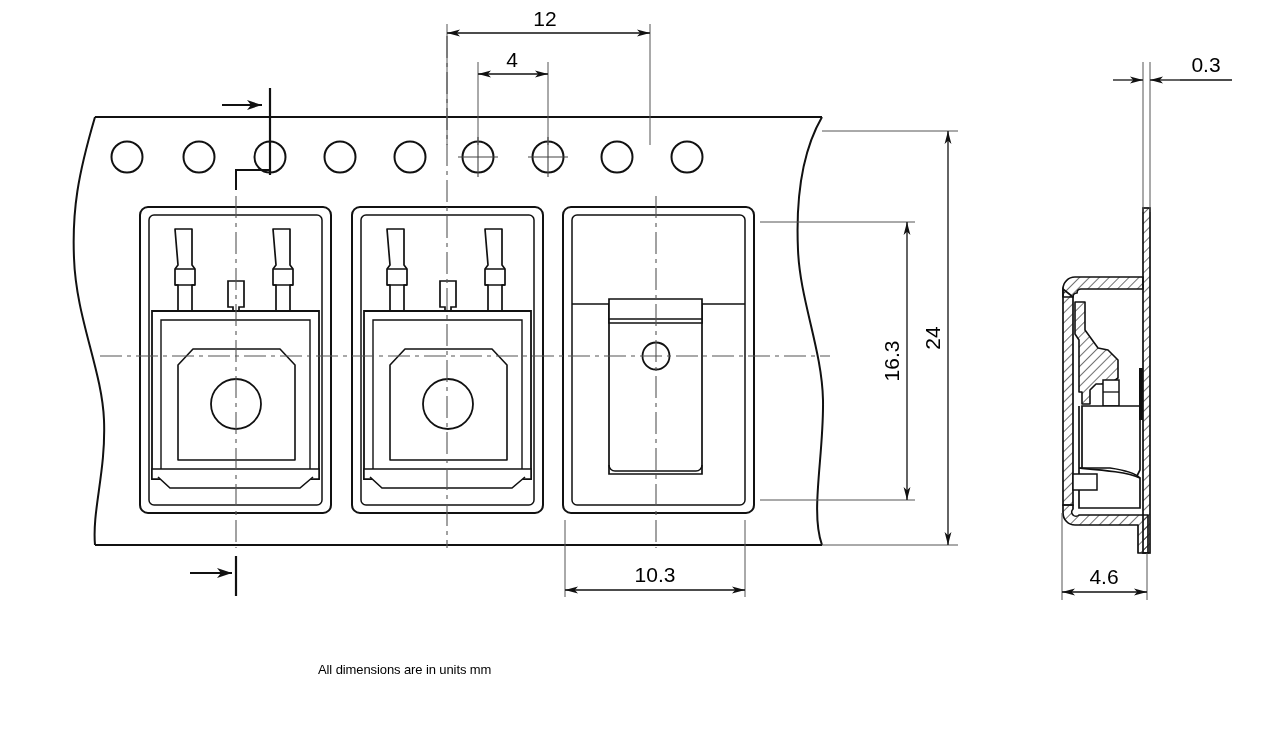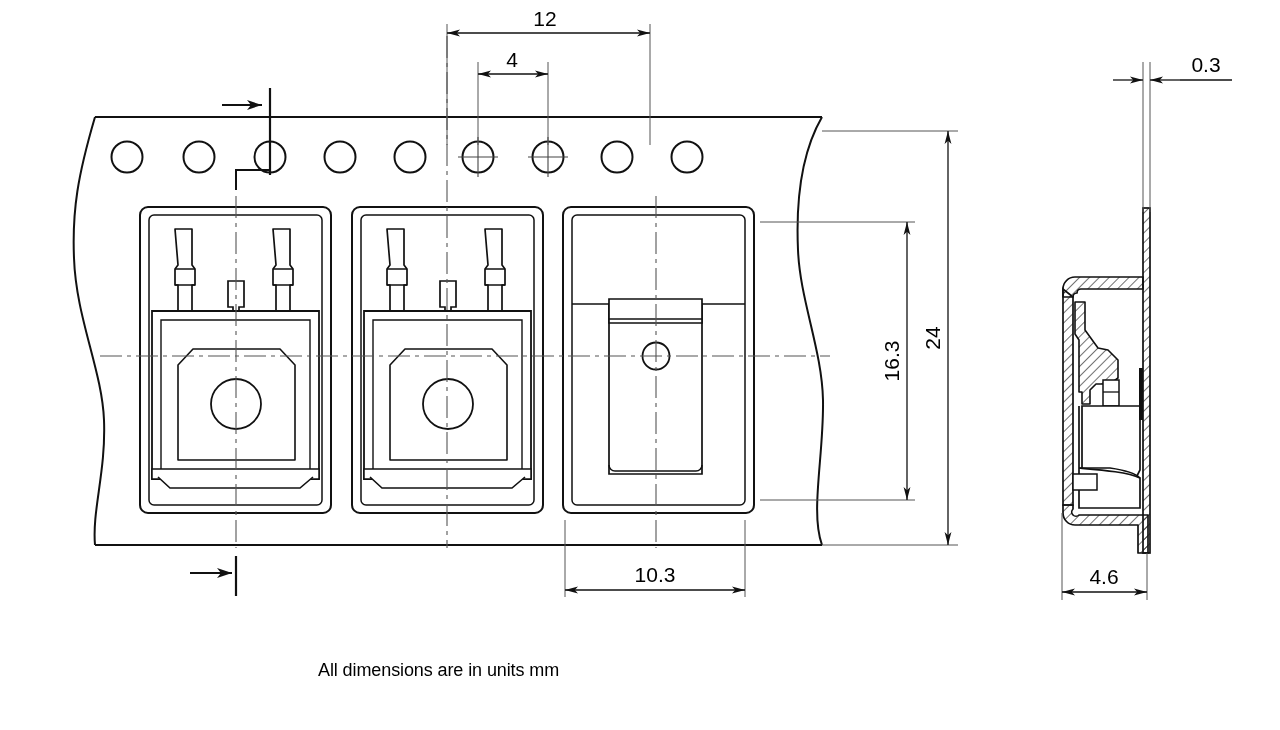--- a/index.html
+++ b/index.html
@@ -7,21 +7,21 @@
   body{
     width:1280px;height:730px;overflow:hidden;
     font-family:"Liberation Sans", sans-serif;
     color:#000;
   }
   #root{position:relative;width:1280px;height:730px;border-radius:22px;}
   svg#drawing{position:absolute;left:0;top:0;width:1280px;height:730px;display:block;}
   .notes{
     position:absolute;left:318px;top:658px;width:760px;
     font-family:"Liberation Sans", sans-serif;
-    font-size:18px;line-height:24px;color:#000;
+    font-size:13px;line-height:24px;color:#000;
     white-space:nowrap;
   }
   .notes div{letter-spacing:-0.1px;}
   .sym-inline{display:inline-block;vertical-align:-4px;margin:0 1px;}
 </style>
 </head>
 <body>
 
 <div id="root">
 

